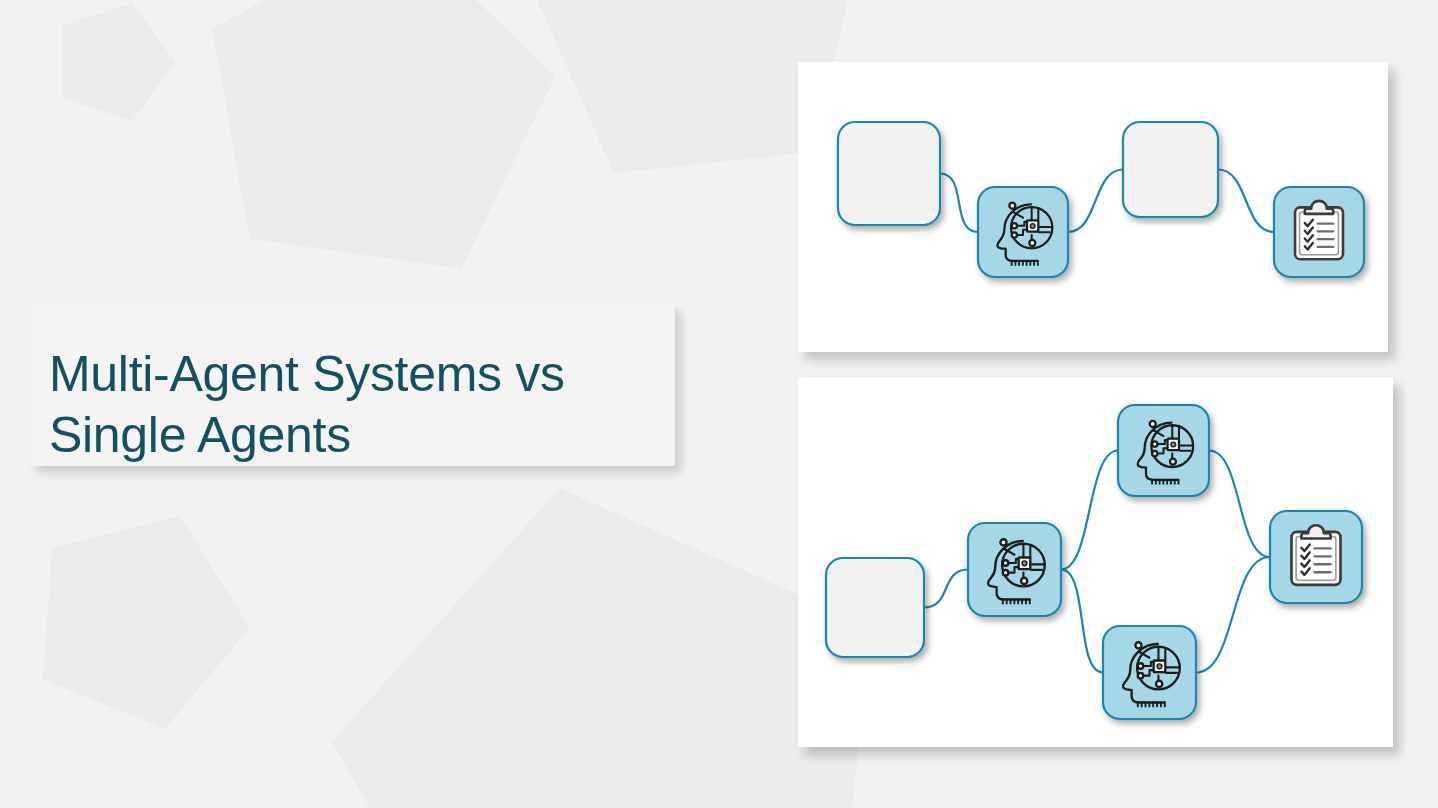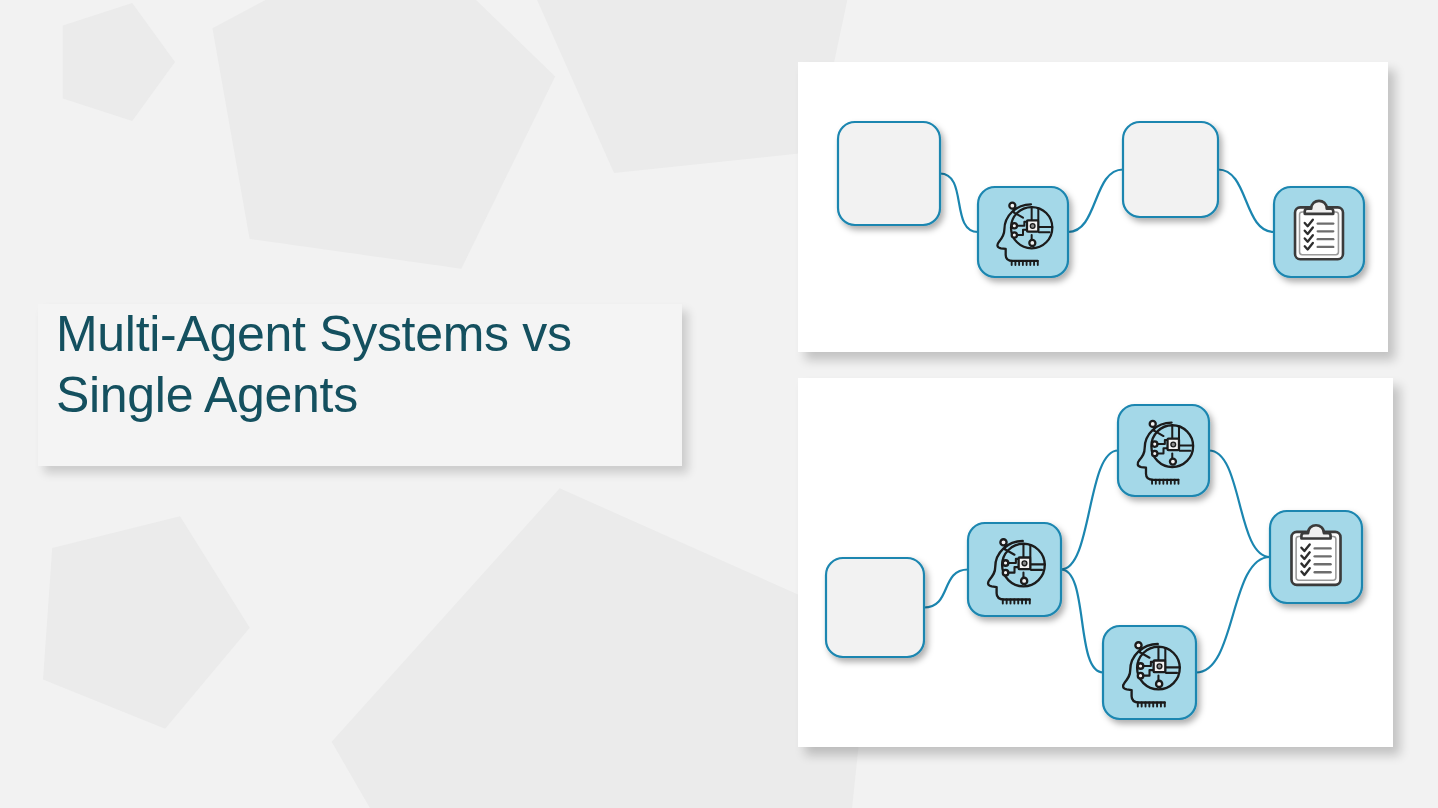--- a/index.html
+++ b/index.html
@@ -24,28 +24,28 @@
     position: absolute;
     left: 0; top: 0;
     width: 1438px;
     height: 808px;
     pointer-events: none;
   }
 
   
   .title-panel {
     position: absolute;
-    left: 38px;
+    left: 31px;
     top: 304px;
     width: 644px;
     height: 162px;
     background: #f4f4f4;
     box-shadow: 6px 7px 9px rgba(0,0,0,0.16);
     display: flex;
-    align-items: flex-start;
+    align-items: flex-end;
   }
   .title-text {
     color: #14505f;
     font-size: 50px;
     line-height: 1.22;
     font-weight: 400;
     letter-spacing: -0.3px;
     padding-left: 18px;
     white-space: pre-line;
   }

